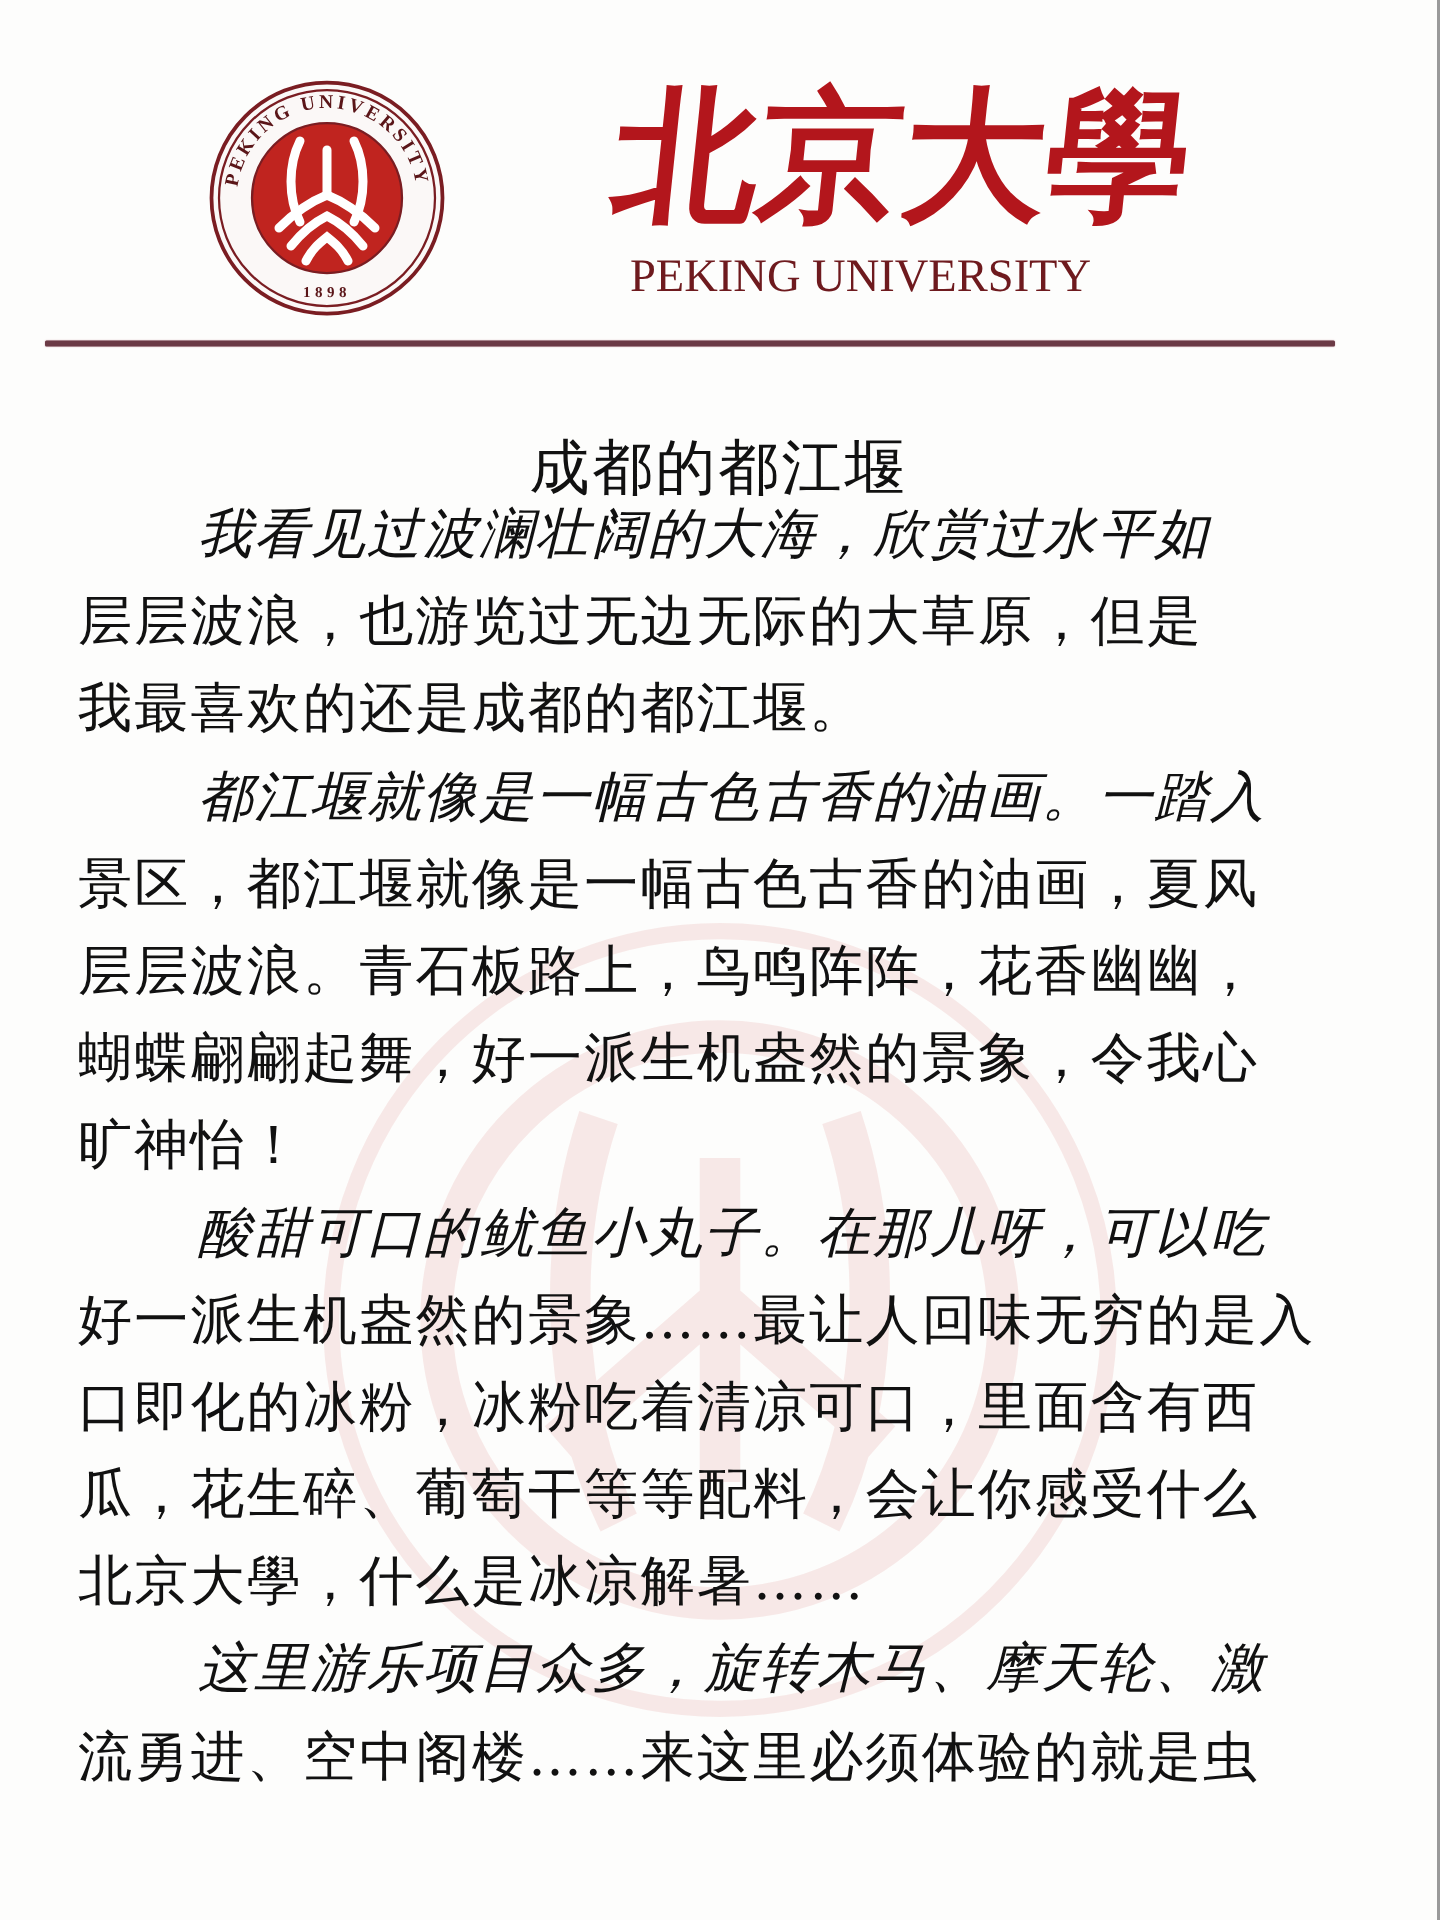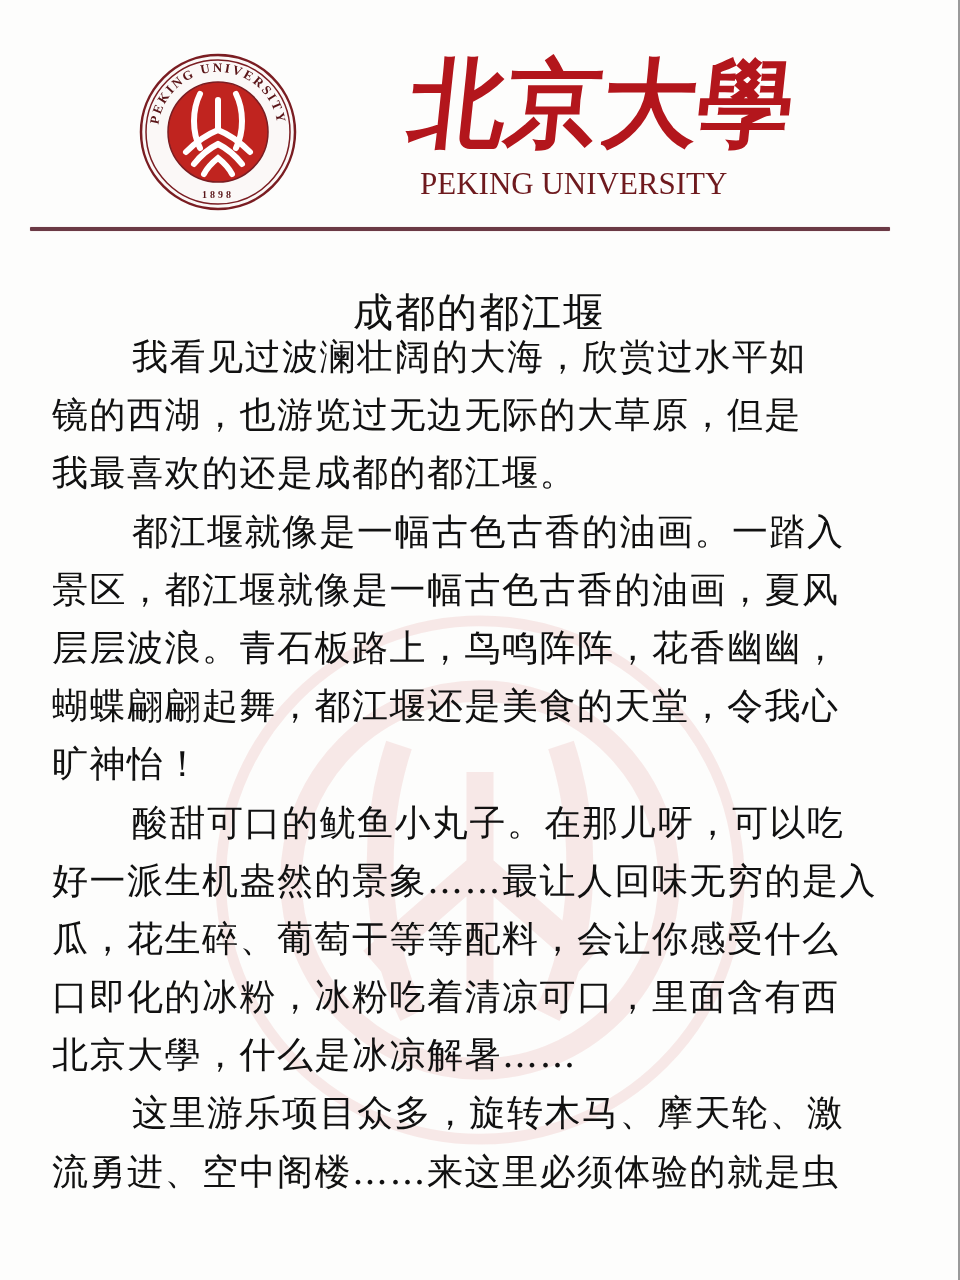--- a/index.html
+++ b/index.html
@@ -113,21 +113,21 @@
       width: 840px;
     }
     .line {
       height: 58.2px;
       font-size: 36px;
       line-height: 58.2px;
       white-space: nowrap;
       letter-spacing: 1.5px;
       color: #111;
     }
-    .line.indent { padding-left: 80px; }
+    .line.indent { padding-left: 80px; font-style: italic; }
   </style>
 </head>
 <body>
 
 <div class="page">
 
   <div class="watermark">
     <svg viewBox="0 0 200 200">
       <circle cx="100" cy="100" r="96" fill="none" stroke="#c0241f" stroke-width="4"></circle>
       <circle cx="100" cy="100" r="70" fill="none" stroke="#c0241f" stroke-width="8"></circle>
@@ -163,31 +163,31 @@
     </div>
     <div class="brand-cn">北京大學</div>
     <div class="brand-en">PEKING UNIVERSITY</div>
     <div class="divider"></div>
   </div>
 
   <div class="doc-title">成都的都江堰</div>
 
   <div class="body-text" id="essay-body">
       <div class="line indent">我看见过波澜壮阔的大海，欣赏过水平如</div>
-      <div class="line">镜的西湖，也游览过无边无际的大草原，但是</div>
+      <div class="line">层层波浪，也游览过无边无际的大草原，但是</div>
       <div class="line">我最喜欢的还是成都的都江堰。</div>
       <div class="line indent">都江堰就像是一幅古色古香的油画。一踏入</div>
       <div class="line">景区，都江堰就像是一幅古色古香的油画，夏风</div>
       <div class="line">层层波浪。青石板路上，鸟鸣阵阵，花香幽幽，</div>
-      <div class="line">蝴蝶翩翩起舞，都江堰还是美食的天堂，令我心</div>
+      <div class="line">蝴蝶翩翩起舞，好一派生机盎然的景象，令我心</div>
       <div class="line">旷神怡！</div>
       <div class="line indent">酸甜可口的鱿鱼小丸子。在那儿呀，可以吃</div>
       <div class="line">好一派生机盎然的景象……最让人回味无穷的是入</div>
+      <div class="line">口即化的冰粉，冰粉吃着清凉可口，里面含有西</div>
       <div class="line">瓜，花生碎、葡萄干等等配料，会让你感受什么</div>
-      <div class="line">口即化的冰粉，冰粉吃着清凉可口，里面含有西</div>
       <div class="line">北京大學，什么是冰凉解暑……</div>
       <div class="line indent">这里游乐项目众多，旋转木马、摩天轮、激</div>
       <div class="line">流勇进、空中阁楼……来这里必须体验的就是虫</div>
     </div>
 
 </div>
 
 <div class="right-edge"></div>
 
 </body></html>

